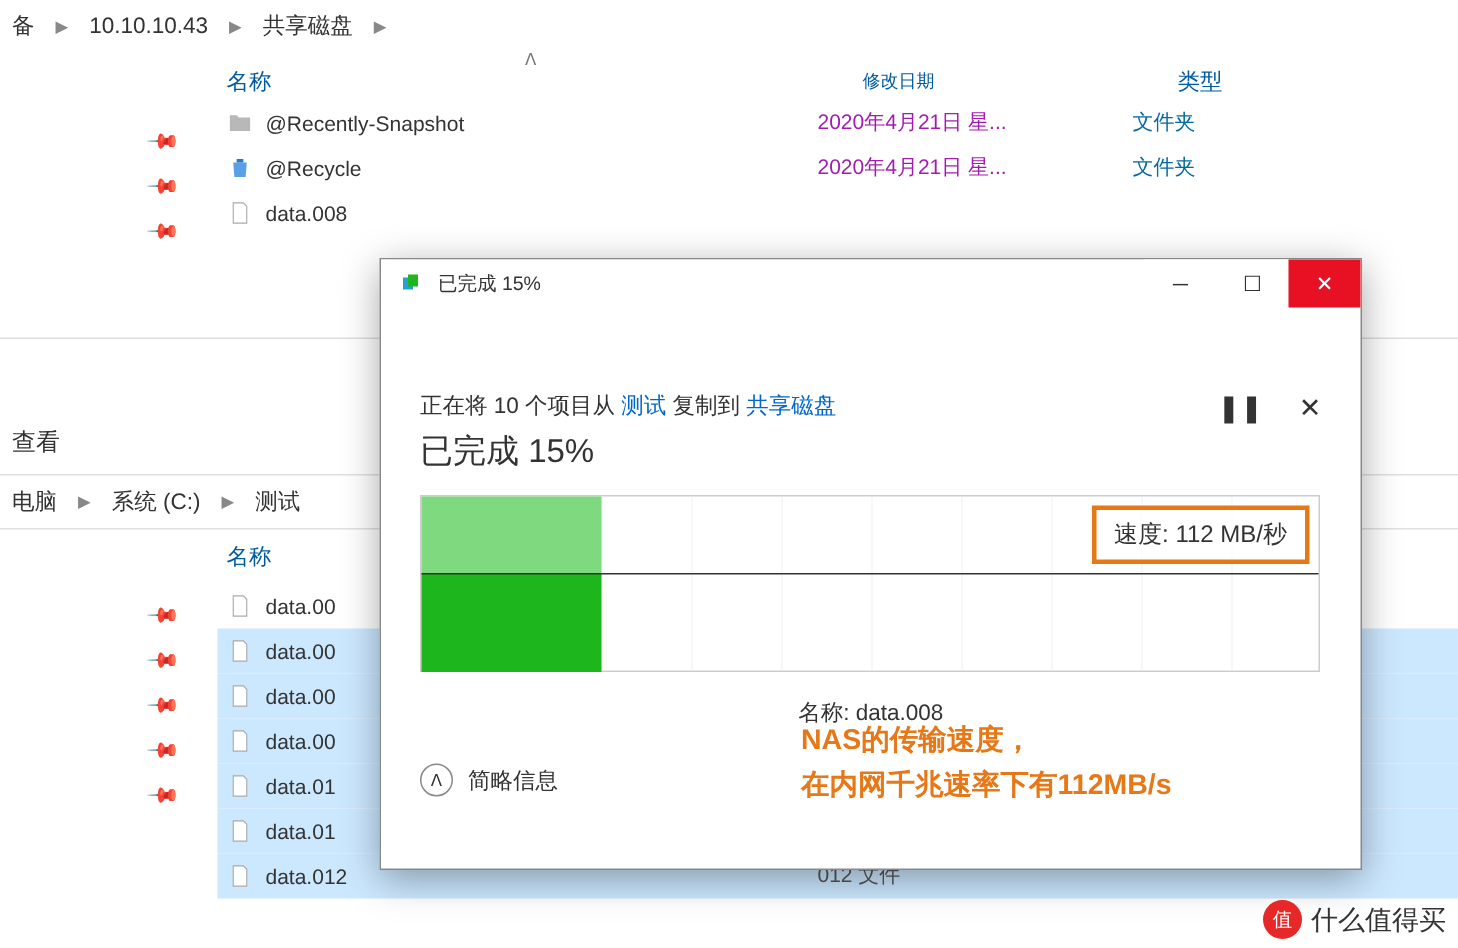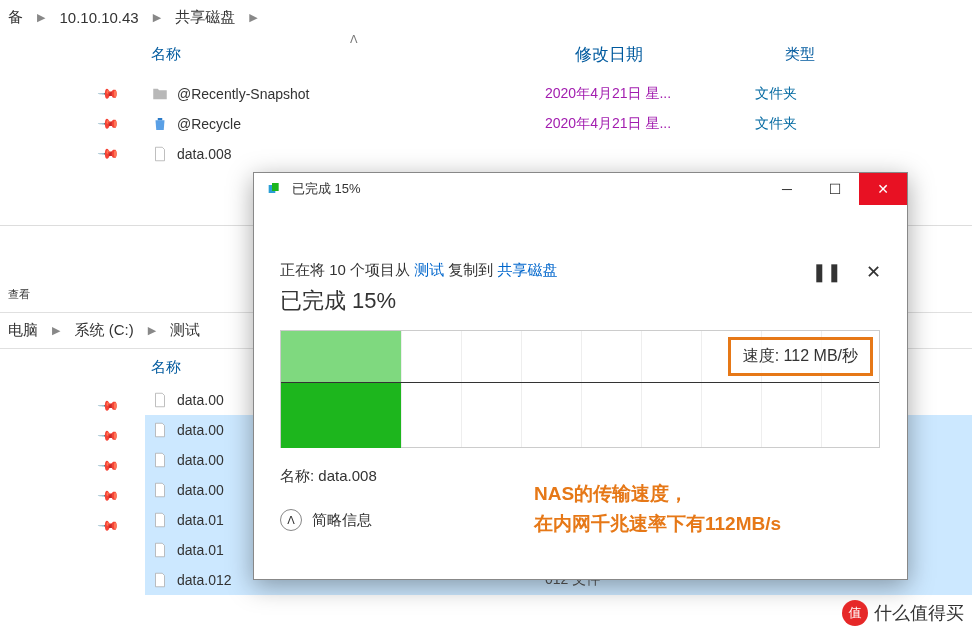--- a/index.html
+++ b/index.html
@@ -14,36 +14,36 @@
 
     .file-area1 { display: flex; }
     .pincol1 { width: 145px; padding-top: 44px; }
     .pin-row { height: 30px; display: flex; align-items: center; justify-content: flex-end; padding-right: 28px; }
     .pin-icon { width: 16px; height: 16px; color: #999; transform: rotate(45deg); font-size: 14px; display:flex; align-items:center; justify-content:center; }
 
     .list1 { flex: 1; }
     .hdr1 { display: flex; border-bottom: 0px solid #e5e5e5; height: 38px; align-items: center; position: relative; }
     .hdr1 .sort-arrow { position: absolute; left: 205px; top: -2px; color: #777; font-size: 11px; }
     .col-name1 { width: 430px; padding-left: 6px; color: #005a9e; font-size: 15px; }
-    .col-date1 { width: 210px; color: #005a9e; font-size: 17px; }
+    .col-date1 { width: 210px; color: #005a9e; font-size: 12px; }
     .col-type1 { width: 150px; color: #005a9e; font-size: 15px; }
 
-    .row1 { display: flex; height: 30px; align-items: flex-end; }
+    .row1 { display: flex; height: 30px; align-items: flex-start; }
     .row1 .nm { width: 400px; display: flex; align-items: center; padding-left: 6px; }
     .row1 .dt { width: 210px; color: #a21caf; }
     .row1 .tp { width: 150px; color: #0369a1; }
     .file-icon, .folder-icon { width: 18px; height: 18px; display: inline-flex; align-items: center; justify-content: center; margin-right: 8px; }
     .file-icon svg, .folder-icon svg { width: 18px; height: 18px; }
 
     .divider { position: absolute; top: 225px; left: 0; right: 0; height: 1px; background: #ddd; }
 
     
     .bottom-explorer { position: absolute; top: 225px; left: 0; right: 0; bottom: 0; }
     .tabs2 { padding: 10px 8px 10px 8px; margin-top: 50px; }
-    .tab-label { font-size: 11px; color: #333; }
+    .tab-label { font-size: 16px; color: #333; }
     .breadcrumb2 { display: flex; align-items: center; padding: 6px 4px; font-size: 15px; border-top: 1px solid #e0e0e0; border-bottom: 1px solid #e0e0e0; }
     .file-area2 { display: flex; }
     .pincol2 { width: 145px; padding-top: 42px; }
     .list2 { flex: 1; }
     .hdr2 { display: flex; height: 36px; align-items: center; }
     .col-name2 { width: 430px; padding-left: 6px; color: #005a9e; font-size: 15px; }
     .row2 { display: flex; height: 30px; align-items: center; }
     .row2.selected { background: #cce8ff; }
     .row2 .nm { width: 400px; display: flex; align-items: center; padding-left: 6px; }
     .row2 .dt { width: 210px; color: #555; }
@@ -65,21 +65,21 @@
     .inline-controls { position: absolute; right: 26px; top: 56px; display: flex; gap: 24px; font-size: 18px; }
     .inline-controls span { cursor: pointer; }
 
     .chart { width: 600px; height: 118px; border: 1px solid #ccc; position: relative; background: #fff; }
     .chart-grid::before { content:""; position:absolute; inset:0; background-image: linear-gradient(to right, #eee 1px, transparent 1px); background-size: 60px 100%; }
     .chart .upper { position: absolute; left: 0; top: 0; width: 120px; height: 51px; background: #7fd97f; }
     .chart .lower { position: absolute; left: 0; top: 51px; width: 120px; height: 66px; background: #1db61d; }
     .chart .midline { position: absolute; left: 0; right: 0; top: 51px; height: 1px; background: #333; }
     .speed-box { position: absolute; right: 6px; top: 6px; border: 3px solid #e67817; padding: 6px 12px; font-size: 16px; color: #333; background: rgba(255,255,255,.7); text-align: center; }
 
-    .details { margin-top: 14px; font-size: 15px; line-height: 1.8; }
+    .details { margin-top: 14px; font-size: 15px; line-height: 1.8; text-align: center; }
     .annotation { position: absolute; left: 280px; top: 274px; color: #e67817; font-size: 19px; font-weight: bold; line-height: 1.6; }
 
     .less-info { margin-top: 20px; display: flex; align-items: center; gap: 10px; font-size: 15px; color: #333; }
     .less-info .circ { width: 22px; height: 22px; border: 1px solid #888; border-radius: 50%; display: flex; align-items: center; justify-content: center; font-size: 11px; }
 
     
     .watermark { position: absolute; right: 8px; bottom: 6px; font-size: 18px; color: #333; display: flex; align-items: center; gap: 6px; }
     .wm-badge { width: 26px; height: 26px; border-radius: 50%; background: #e62828; color: #fff; display: flex; align-items: center; justify-content: center; font-size: 13px; }
   </style>
 </head>

